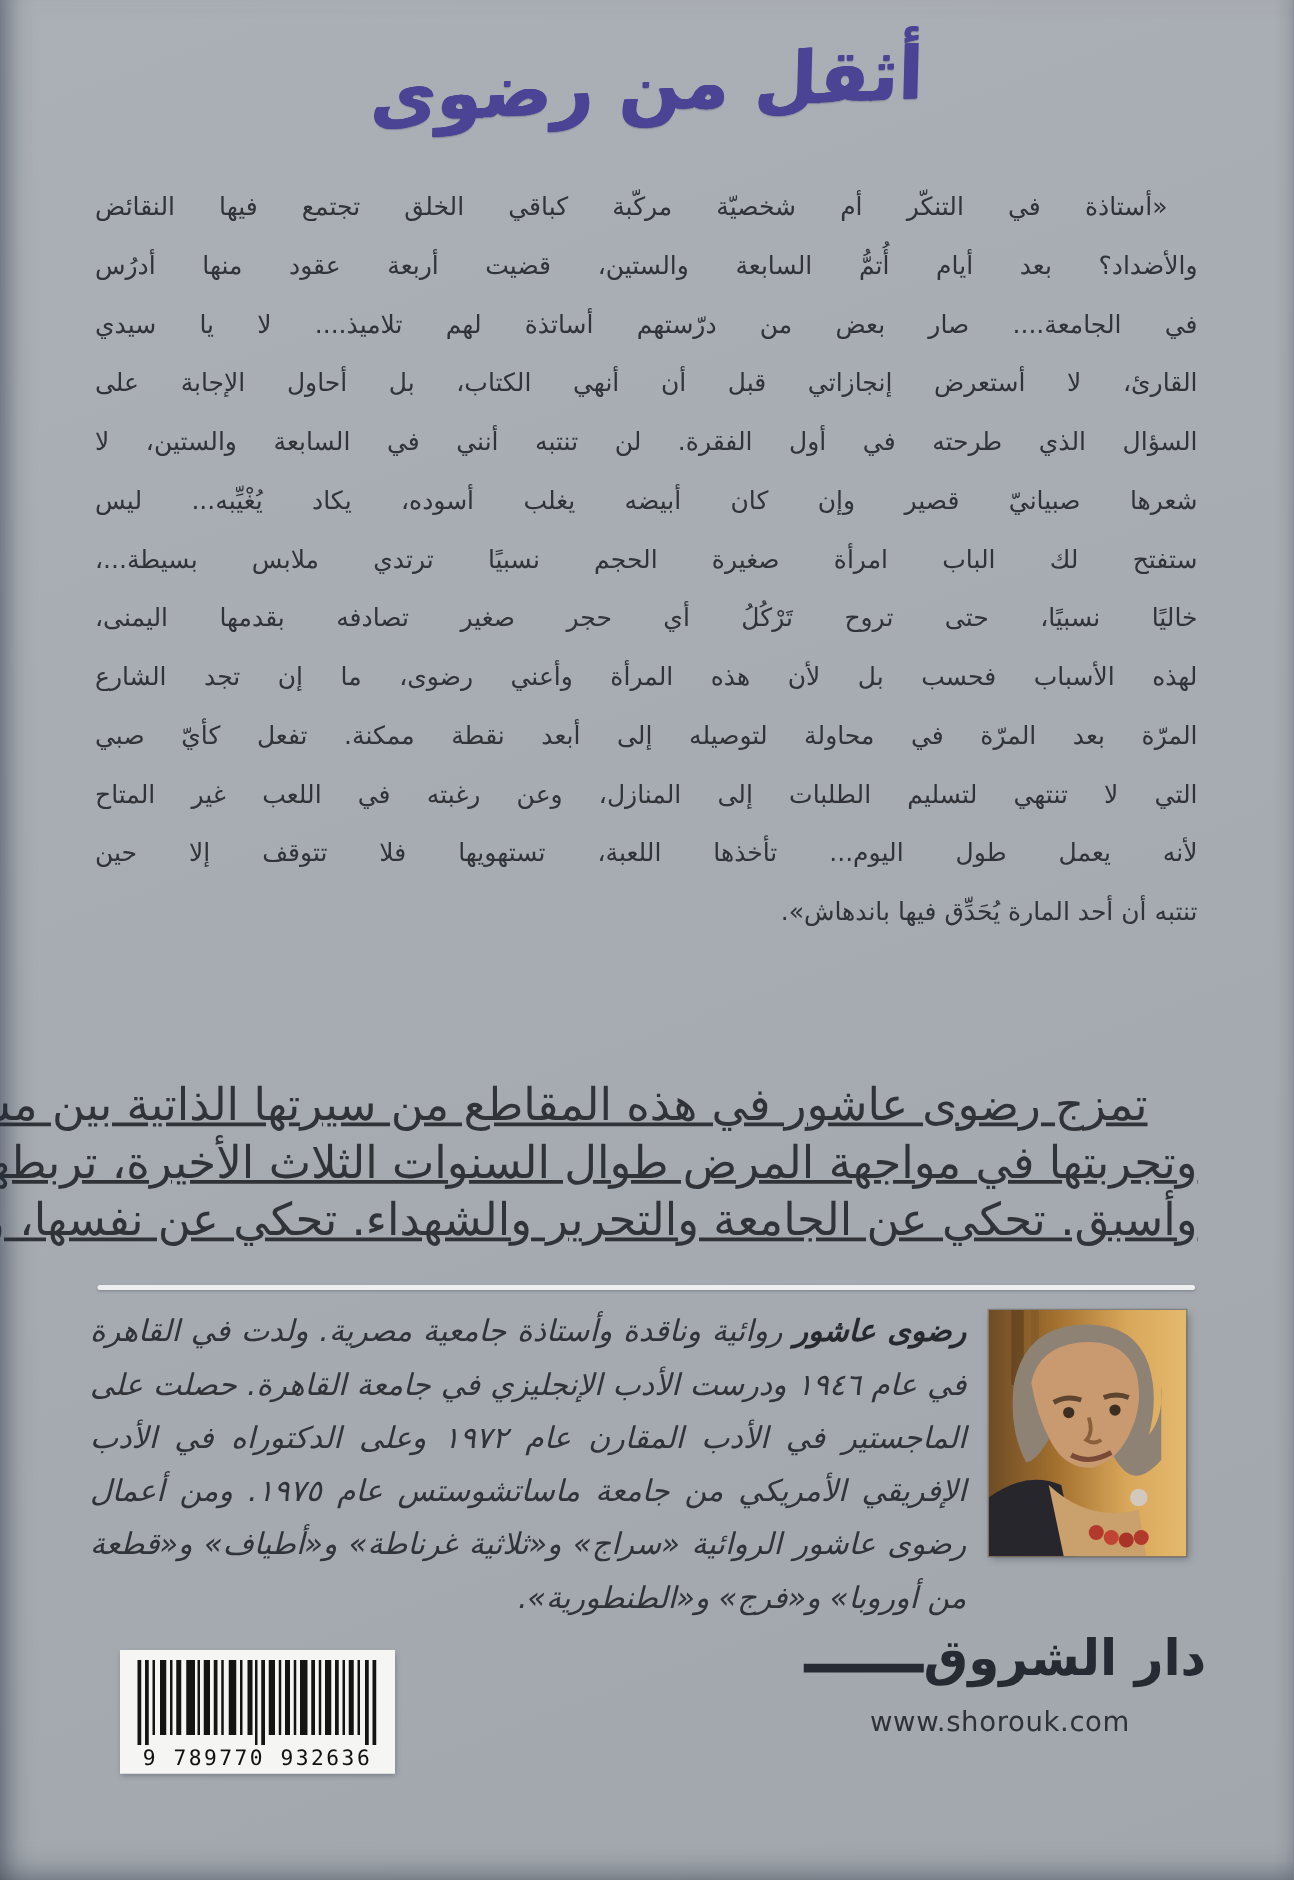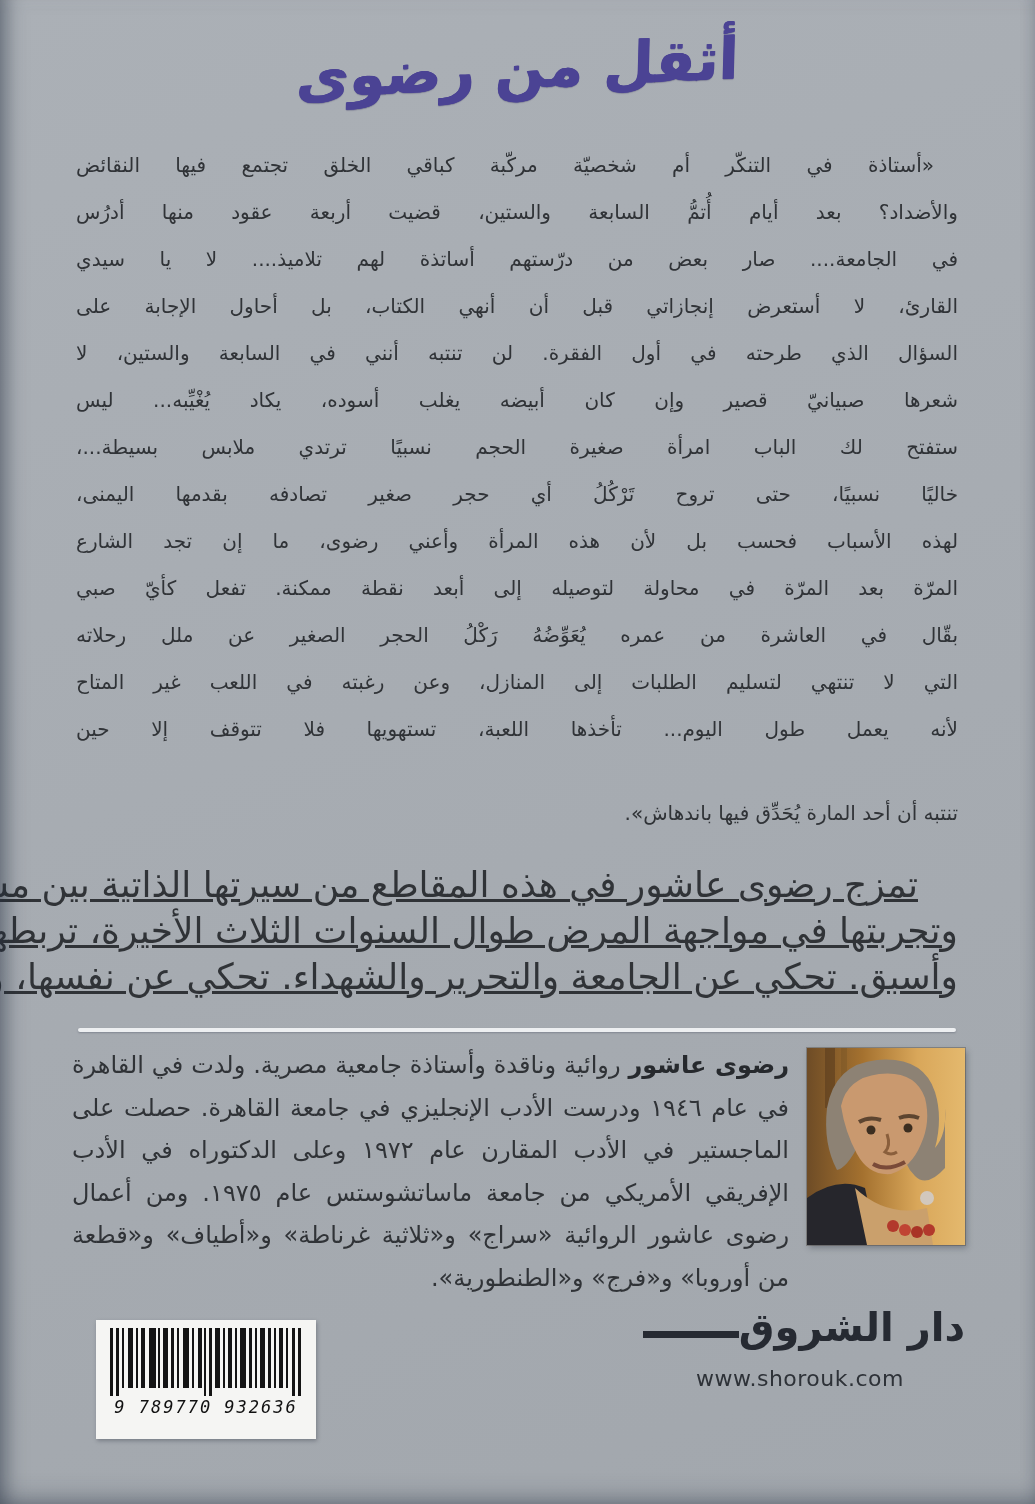--- a/index.html
+++ b/index.html
@@ -36,30 +36,31 @@
   .about{
     position:absolute;top:862px;right:77px;width:882px;
     direction:rtl;font-size:36px;color:#303337;text-decoration:underline;
   }
   .about .tline{height:46px;line-height:46px;}
   .tline{
     text-align:justify;text-align-last:justify;
     white-space:nowrap;overflow:visible;
   }
   .quote .tline:first-child{padding-right:24px;}
-  .quote .tline:last-child{text-align-last:right;margin-top:37px;}
+  .quote .tline:last-child{text-align-last:right;}
   .about .tline:first-child{padding-right:40px;}
   .divider{
     position:absolute;top:1028px;left:78px;width:878px;height:4px;
     border:none;margin:0;background:#edeff1;border-radius:2px;
     box-shadow:0 1px 2px rgba(60,70,85,.35);
   }
   .bio{
-    position:absolute;top:1044px;right:70px;left:72px;height:266px;
+    position:absolute;top:1044px;right:86px;left:72px;height:266px;
     direction:rtl;
+    font-style:italic;
   }
   .photo{
     float:right;width:158px;height:197px;
     margin:4px 0 16px 18px;
     box-shadow:0 0 0 1px rgba(70,60,50,.35),2px 3px 6px rgba(40,45,60,.35);
     background:#b5833f;
   }
   .photo svg{display:block;width:100%;height:100%;}
   .bio-text{
     margin:0;font-size:24px;line-height:42.5px;color:#303337;
@@ -76,23 +77,23 @@
   .logo-text{
     font-size:40px;font-weight:bold;color:#262a32;
     letter-spacing:0;line-height:50px;white-space:nowrap;
   }
   .logo-bar{width:96px;height:7px;background:#262a32;margin-top:14px;}
   .website{
     font-size:22px;color:#2e3238;direction:ltr;text-align:center;
     margin-top:14px;letter-spacing:.5px;
   }
   .barcode{
-    position:absolute;left:96px;top:1320px;width:220px;height:119px;
+    position:absolute;left:96px;top:1320px;width:220px;height:99px;
     background:#f5f5f3;box-shadow:1px 2px 4px rgba(40,45,60,.35);
-    display:flex;flex-direction:column;align-items:center;font-style:italic;
+    display:flex;flex-direction:column;align-items:center;
   }
   .bars{width:196px;height:68px;margin-top:8px;}
   .bars svg{display:block;width:100%;height:100%;}
   .barcode-number{
     font-family:"DejaVu Sans Mono",monospace;
     font-size:17px;color:#111;letter-spacing:2px;
     line-height:20px;margin-top:1px;white-space:nowrap;
   }
 </style>
 </head>
@@ -106,21 +107,20 @@
       <div class="tline">«أستاذة في التنكّر أم شخصيّة مركّبة كباقي الخلق تجتمع فيها النقائض</div>
       <div class="tline">والأضداد؟ بعد أيام أُتمُّ السابعة والستين، قضيت أربعة عقود منها أدرُس</div>
       <div class="tline">في الجامعة.... صار بعض من درّستهم أساتذة لهم تلاميذ.... لا يا سيدي</div>
       <div class="tline">القارئ، لا أستعرض إنجازاتي قبل أن أنهي الكتاب، بل أحاول الإجابة على</div>
       <div class="tline">السؤال الذي طرحته في أول الفقرة. لن تنتبه أنني في السابعة والستين، لا</div>
       <div class="tline">شعرها صبيانيّ قصير وإن كان أبيضه يغلب أسوده، يكاد يُغْيِّبه... ليس</div>
       <div class="tline">ستفتح لك الباب امرأة صغيرة الحجم نسبيًا ترتدي ملابس بسيطة...،</div>
       <div class="tline">خاليًا نسبيًا، حتى تروح تَرْكُلُ أي حجر صغير تصادفه بقدمها اليمنى،</div>
       <div class="tline">لهذه الأسباب فحسب بل لأن هذه المرأة وأعني رضوى، ما إن تجد الشارع</div>
       <div class="tline">المرّة بعد المرّة في محاولة لتوصيله إلى أبعد نقطة ممكنة. تفعل كأيّ صبي</div>
-      <div class="tline">بقّال في العاشرة من عمره يُعَوِّضُهُ رَكْلُ الحجر الصغير عن ملل رحلاته</div>
       <div class="tline">التي لا تنتهي لتسليم الطلبات إلى المنازل، وعن رغبته في اللعب غير المتاح</div>
       <div class="tline">لأنه يعمل طول اليوم... تأخذها اللعبة، تستهويها فلا تتوقف إلا حين</div>
       <div class="tline">تنتبه أن أحد المارة يُحَدِّق فيها باندهاش».</div>
     </div>
 
   <div class="about">
       <div class="tline">تمزج رضوى عاشور في هذه المقاطع من سيرتها الذاتية بين مشاهد من الثورة</div>
       <div class="tline">وتجربتها في مواجهة المرض طوال السنوات الثلاث الأخيرة، تربطها بسنوات سابقة</div>
       <div class="tline">وأسبق. تحكي عن الجامعة والتحرير والشهداء. تحكي عن نفسها، وتتأمل فعل الكتابة.</div>
     </div>

